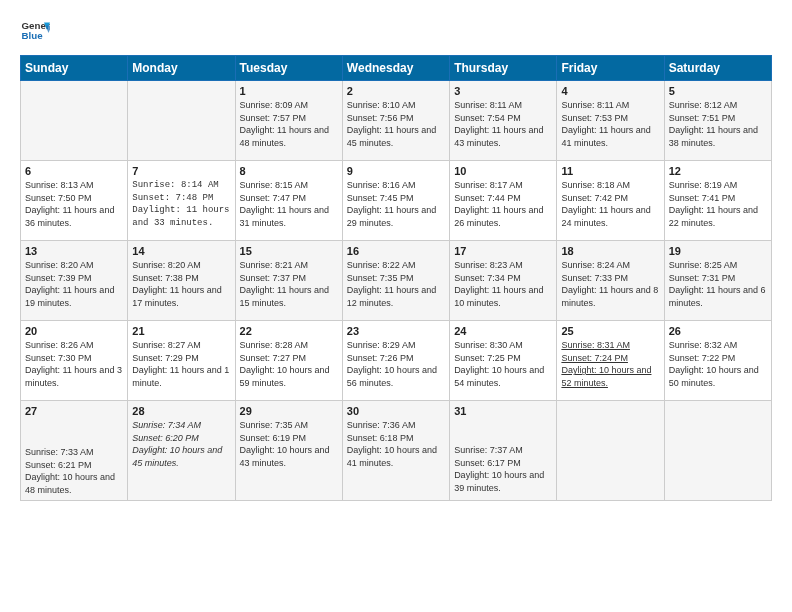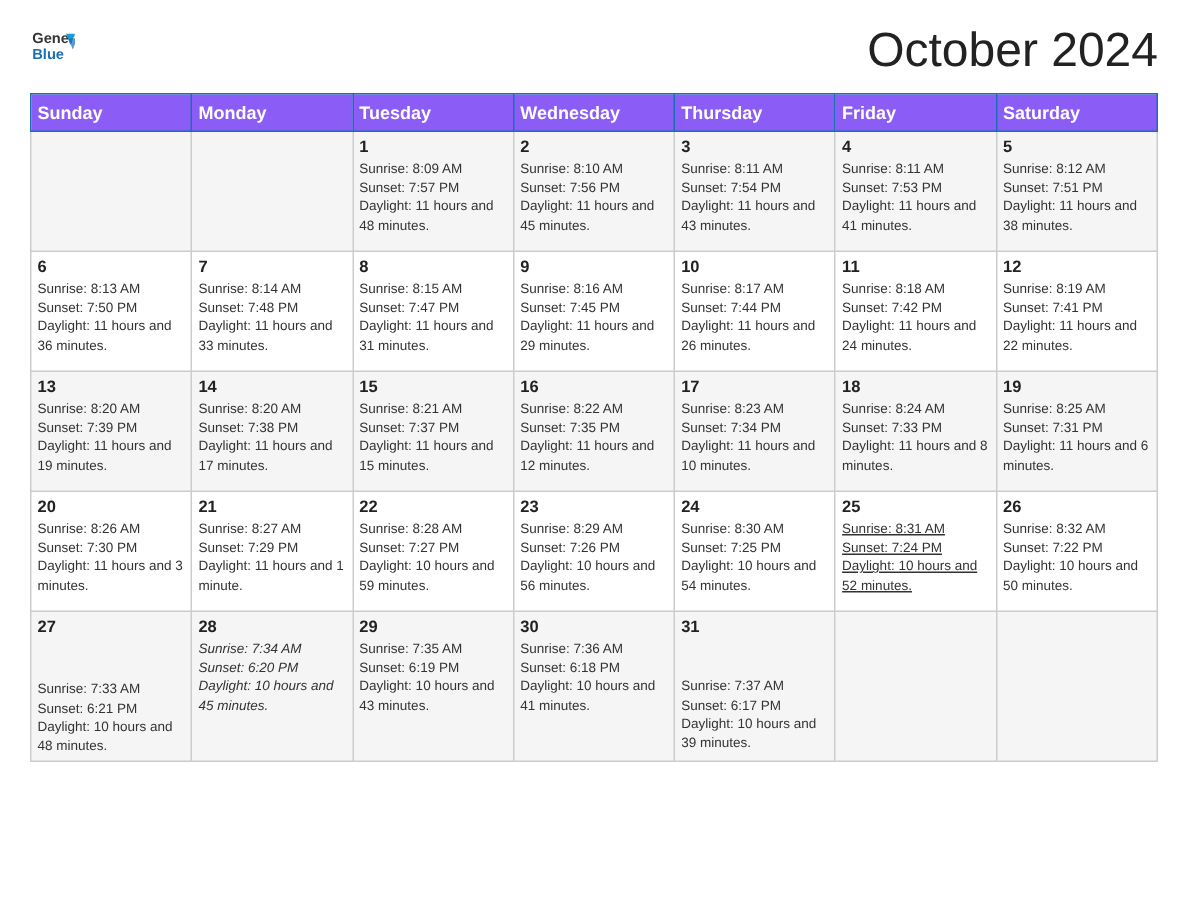--- a/index.html
+++ b/index.html
@@ -41,21 +41,21 @@
     .location {
       font-size: 14px;
       color: #555;
     }
     table {
       width: 100%;
       border-collapse: collapse;
       table-layout: fixed;
     }
     thead tr th {
-      background-color: #8b5cf6;
+      background-color: #0369a1;
       color: #fff;
       font-size: 12px;
       font-weight: bold;
       padding: 5px 4px;
       text-align: left;
       border: 1px solid #1a6eb5;
     }
     tbody tr td {
       border: 1px solid #ccc;
       vertical-align: top;
@@ -92,21 +92,20 @@
   <div class="header">
     <div class="logo">
       <svg class="logo-icon" viewBox="0 0 40 40">
         <text x="2" y="18" font-size="13" font-weight="bold" fill="#333">General</text>
         <text x="2" y="32" font-size="13" font-weight="bold" fill="#1a6eb5">Blue</text>
         <polygon points="32,10 40,10 36,20" fill="#1a9ad7"></polygon>
         <polygon points="34,14 42,14 38,24" fill="#1a6eb5" opacity="0.7"></polygon>
       </svg>
     </div>
     <div class="title-block">
-      <div class="month-title">October 2024</div>
     </div>
   </div>
 
   <table>
     <thead>
       <tr>
         <th>Sunday</th>
         <th>Monday</th>
         <th>Tuesday</th>
         <th>Wednesday</th>
@@ -152,21 +151,21 @@
         </tr>
         <tr>
           <td>
             <div class="day-num">6</div>
             <div class="day-info" style="white-space: pre-line;">Sunrise: 8:13 AM
 Sunset: 7:50 PM
 Daylight: 11 hours and 36 minutes.</div>
           </td>
           <td>
             <div class="day-num">7</div>
-            <div class="day-info" style="white-space: pre-line;">Sunrise: 8:14 AM
+            <div class="day-info" style="white-space: pre-line; font-family: Liberation Mono, monospace;">Sunrise: 8:14 AM
 Sunset: 7:48 PM
 Daylight: 11 hours and 33 minutes.</div>
           </td>
           <td>
             <div class="day-num">8</div>
             <div class="day-info" style="white-space: pre-line;">Sunrise: 8:15 AM
 Sunset: 7:47 PM
 Daylight: 11 hours and 31 minutes.</div>
           </td>
           <td>

